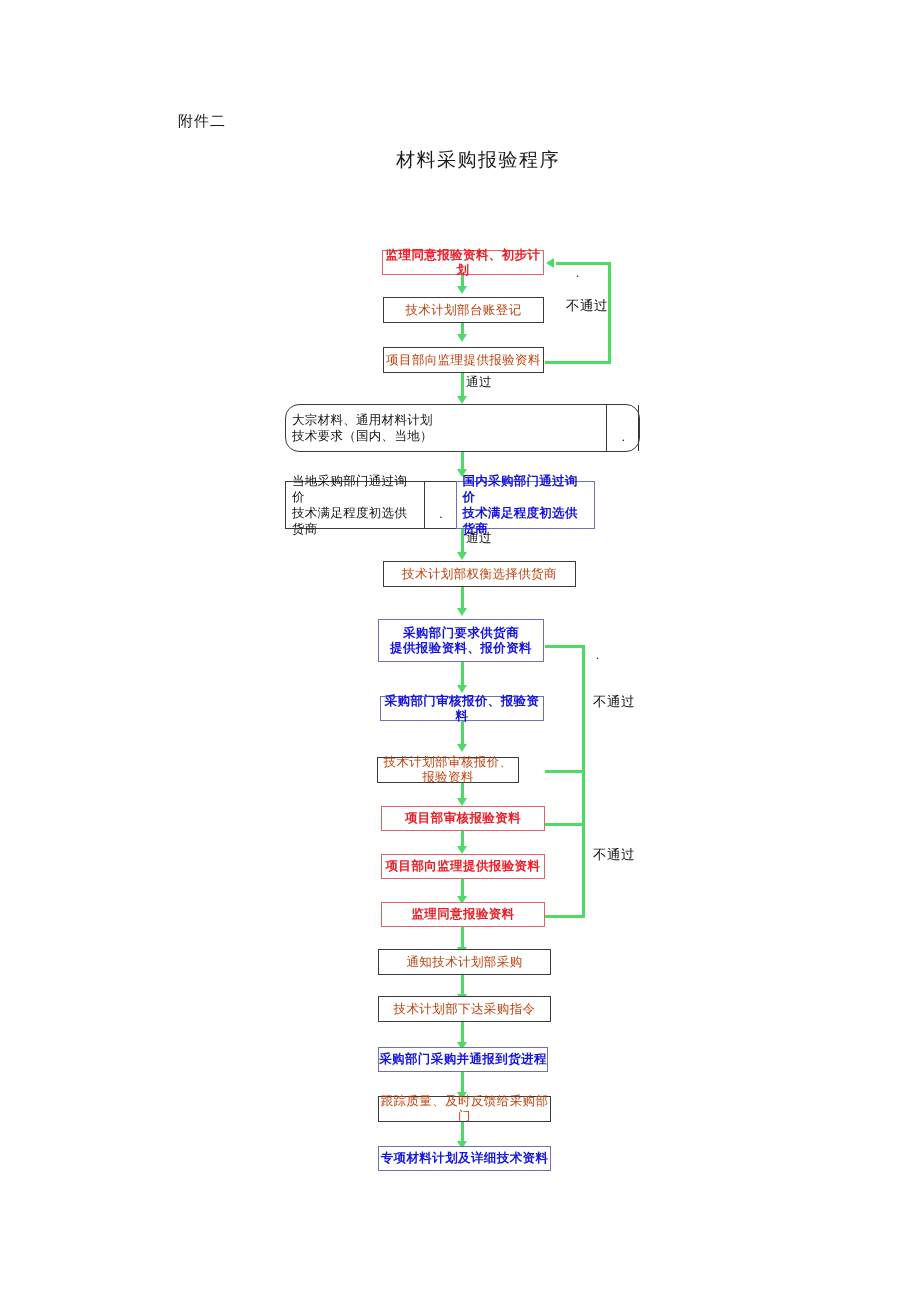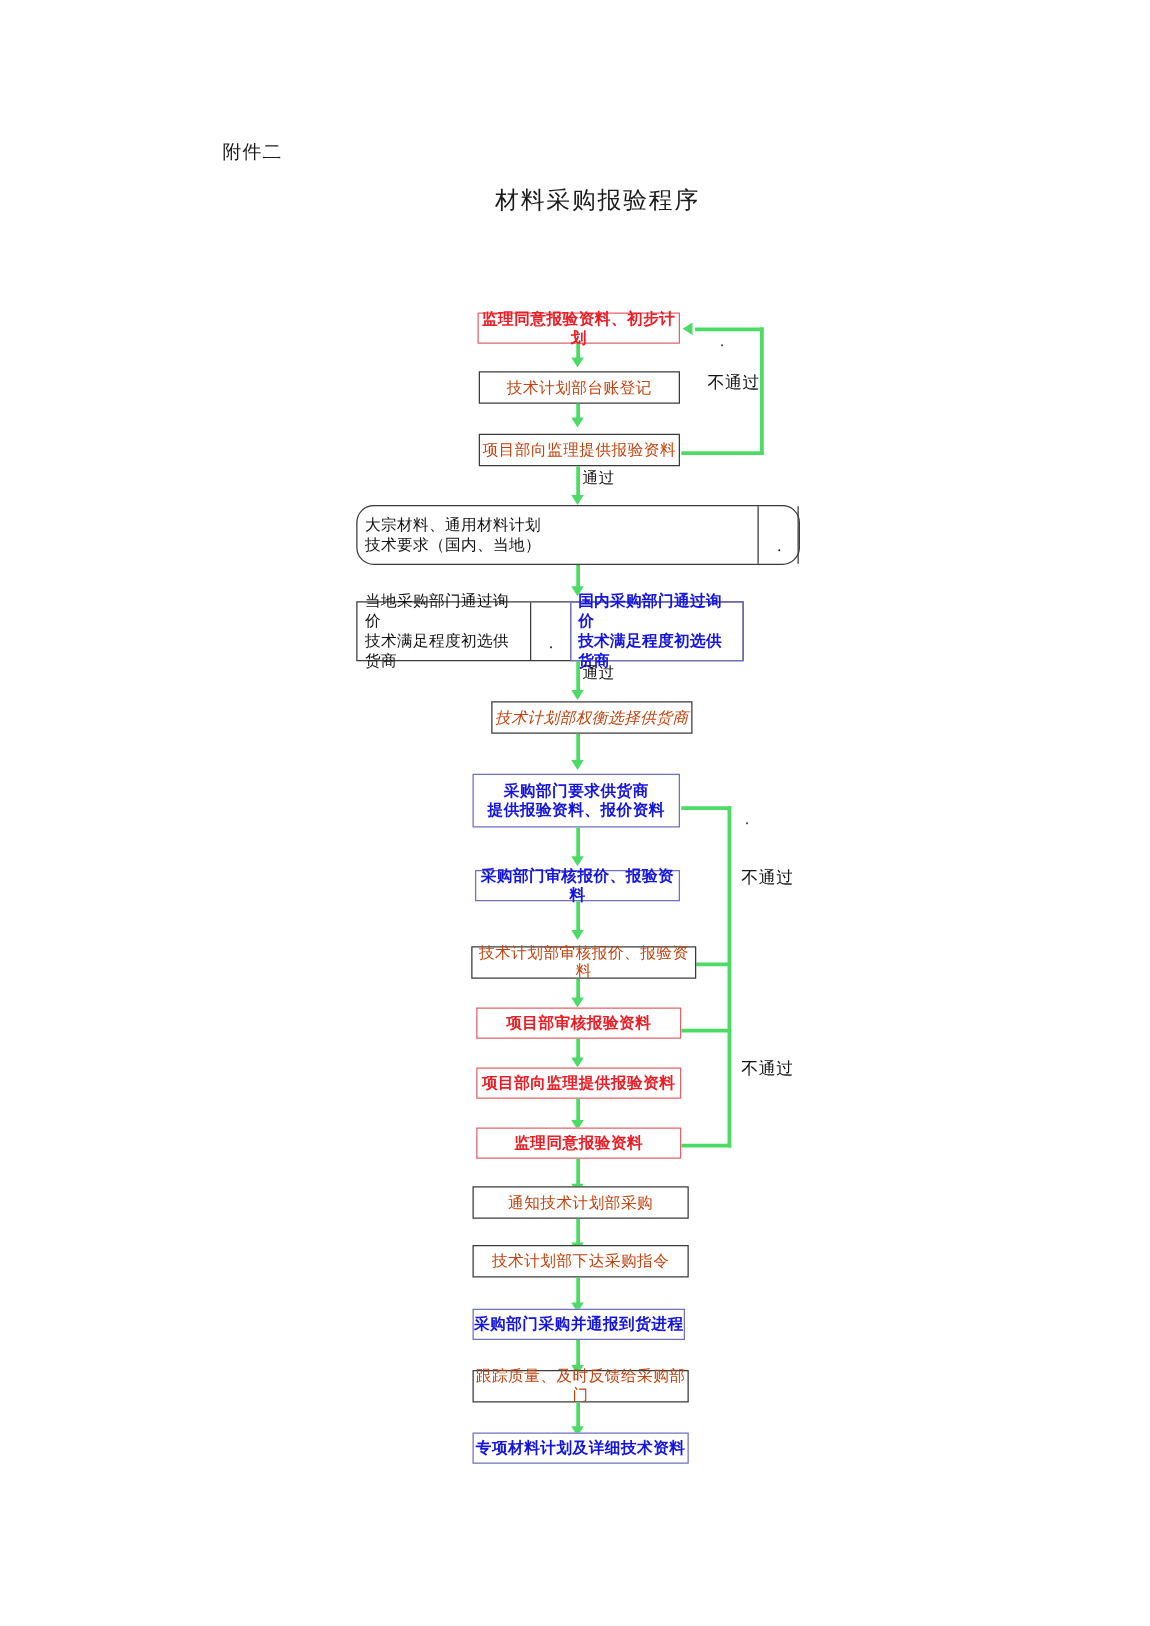--- a/index.html
+++ b/index.html
@@ -198,21 +198,21 @@
 技术满足程度初选供货商</div>
       <div class="cell mid">.</div>
       <div class="cell right grow blue-text">国内采购部门通过询价
 技术满足程度初选供货商</div>
     </div>
 
     <div class="vline" style="left:461px; top:529px; height:28px;"></div>
     <div class="arrow-down" style="left:457px; top:552px;"></div>
     <div class="edge-label" style="left:466px; top:530px;">通过</div>
 
-    <div class="node black" style="left:393px; top:561px; width:161px; height:26px;font-style:italic;">技术计划部权衡选择供货商</div>
+    <div class="node black" style="left:383px; top:561px; width:193px; height:26px;">技术计划部权衡选择供货商</div>
 
     <div class="vline" style="left:461px; top:587px; height:24px;"></div>
     <div class="arrow-down" style="left:457px; top:608px;"></div>
 
     <div class="vline" style="left:582px; top:645px; height:273px;"></div>
     <div class="hline" style="left:545px; top:645px; width:40px;"></div>
     <div class="arrow-left" style="left:536px; top:641px;"></div>
     <div class="dot" style="left:596px; top:648px;">.</div>
     <div class="hline" style="left:545px; top:770px; width:40px;"></div>
     <div class="hline" style="left:545px; top:823px; width:40px;"></div>
@@ -224,21 +224,21 @@
 提供报验资料、报价资料</div>
 
     <div class="vline" style="left:461px; top:662px; height:26px;"></div>
     <div class="arrow-down" style="left:457px; top:685px;"></div>
 
     <div class="node blue" style="left:380px; top:696px; width:164px; height:25px;">采购部门审核报价、报验资料</div>
 
     <div class="vline" style="left:461px; top:721px; height:28px;"></div>
     <div class="arrow-down" style="left:457px; top:744px;"></div>
 
-    <div class="node black" style="left:377px; top:757px; width:180px; height:26px;">技术计划部审核报价、报验资料</div>
+    <div class="node black" style="left:377px; top:757px; width:142px; height:26px;">技术计划部审核报价、报验资料</div>
 
     <div class="vline" style="left:461px; top:783px; height:18px;"></div>
     <div class="arrow-down" style="left:457px; top:798px;"></div>
 
     <div class="node red" style="left:381px; top:806px; width:164px; height:25px;">项目部审核报验资料</div>
 
     <div class="vline" style="left:461px; top:831px; height:18px;"></div>
     <div class="arrow-down" style="left:457px; top:846px;"></div>
 
     <div class="node red" style="left:381px; top:854px; width:164px; height:25px;">项目部向监理提供报验资料</div>

